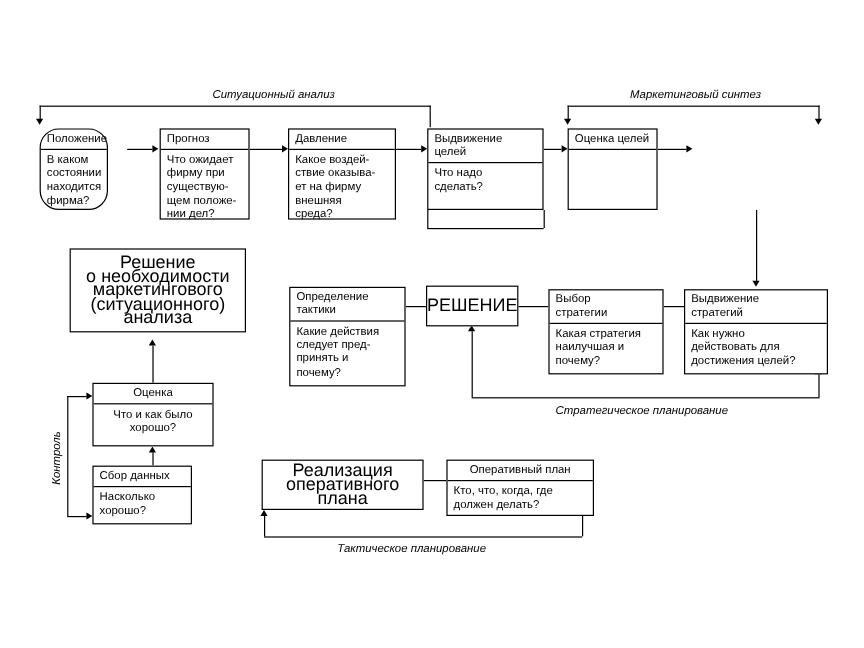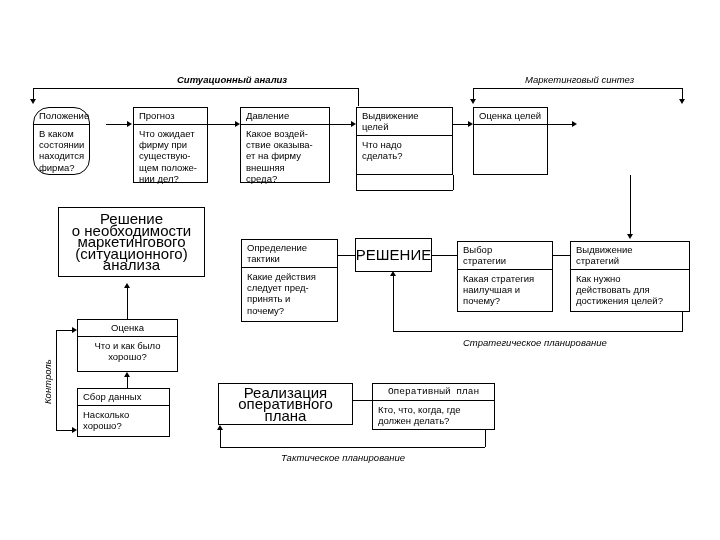--- a/index.html
+++ b/index.html
@@ -99,21 +99,21 @@
     border-bottom: 5px solid #000000;
     border-left: 3.2px solid transparent;
     border-right: 3.2px solid transparent;
   }
 </style>
 </head>
 <body>
 
 <div id="canvas">
 
-  <div class="ilabel" style="left:177px; top:74px;font-weight:bold;">Ситуационный анализ</div>
+  <div class="ilabel" style="left:177px; top:74px;">Ситуационный анализ</div>
 
   <div class="ilabel" style="left:525px; top:74px;">Маркетинговый синтез</div>
 
   <div class="ilabel" style="left:463px; top:337px;">Стратегическое планирование</div>
 
   <div class="ilabel" style="left:281px; top:452px;">Тактическое планирование</div>
 
   <div class="vlabel" style="left:42px; top:404px;">Контроль</div>
 
   <div class="ln hln" style="left:33px;  top:88px;  width:326px;"></div>
@@ -255,30 +255,30 @@
 действовать для
 достижения целей?</div>
   </div>
 
   <div class="box" style="left:77px; top:319px; width:101px; height:53px;text-align:center;">
     <div class="hdr">Оценка</div>
     <div class="body">Что и как было
 хорошо?</div>
   </div>
 
-  <div class="box" style="left:77px; top:388px; width:93px; height:49px;">
+  <div class="box" style="left:77px; top:388px; width:83px; height:49px;">
     <div class="hdr">Сбор данных</div>
     <div class="body">Насколько
 хорошо?</div>
   </div>
 
   <div class="box plain" style="left:218px; top:383px; width:135px; height:42px;">
     <div class="solo">Реализация
 оперативного плана</div>
   </div>
 
   <div class="box" style="left:372px; top:383px; width:123px; height:47px;">
-    <div class="hdr" style="text-align:center;font-family:Liberation Mono, monospace;">Оперативный план</div>
+    <div class="hdr" style="text-align:center;">Оперативный план</div>
     <div class="body">Кто, что, когда, где
 должен делать?</div>
   </div>
 
 </div>
 
 </body></html>

